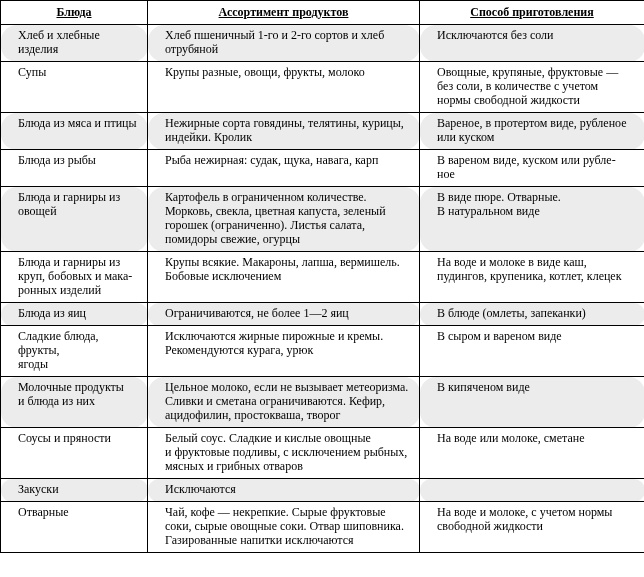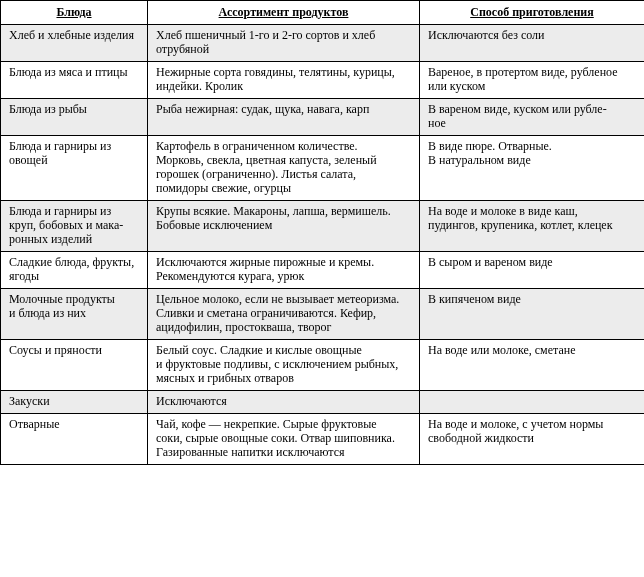--- a/index.html
+++ b/index.html
@@ -29,23 +29,24 @@
     box-sizing: border-box;
   }
   th {
     font-weight: bold;
     text-align: center;
     padding: 4px 4px 5px 4px;
     white-space: normal;
     text-decoration: underline;
   }
   td {
-    padding: 3px 8px 5px 8px;
+    padding: 3px 8px 5px 17px;
     white-space: pre-line;
     overflow-wrap: break-word;
+    border-radius: 16px;
   }
   tbody tr:nth-child(odd) td {
     background: var(--stripe-color, #ececec);
   }
 </style>
 </head>
 <body>
 
 <table class="diet-table">
   <colgroup>
@@ -59,20 +60,27 @@
       <th>Ассортимент продуктов</th>
       <th>Способ приготовления</th>
     </tr>
   </thead>
   <tbody>
     <tr>
       <td>Хлеб и хлебные изделия</td>
       <td>Хлеб пшеничный 1-го и 2-го сортов и хлеб
 отрубяной</td>
       <td>Исключаются без соли</td>
+    </tr>
+    <tr>
+      <td>Супы</td>
+      <td>Крупы разные, овощи, фрукты, молоко</td>
+      <td>Овощные, крупяные, фруктовые —
+без соли, в количестве с учетом
+нормы свободной жидкости</td>
     </tr>
     <tr>
       <td>Блюда из мяса и птицы</td>
       <td>Нежирные сорта говядины, телятины, курицы,
 индейки. Кролик</td>
       <td>Вареное, в протертом виде, рубленое
 или куском</td>
     </tr>
     <tr>
       <td>Блюда из рыбы</td>
@@ -91,20 +99,25 @@
 В натуральном виде</td>
     </tr>
     <tr>
       <td>Блюда и гарниры из
 круп, бобовых и мака-
 ронных изделий</td>
       <td>Крупы всякие. Макароны, лапша, вермишель.
 Бобовые исключением</td>
       <td>На воде и молоке в виде каш,
 пудингов, крупеника, котлет, клецек</td>
+    </tr>
+    <tr>
+      <td>Блюда из яиц</td>
+      <td>Ограничиваются, не более 1—2 яиц</td>
+      <td>В блюде (омлеты, запеканки)</td>
     </tr>
     <tr>
       <td>Сладкие блюда, фрукты,
 ягоды</td>
       <td>Исключаются жирные пирожные и кремы.
 Рекомендуются курага, урюк</td>
       <td>В сыром и вареном виде</td>
     </tr>
     <tr>
       <td>Молочные продукты

